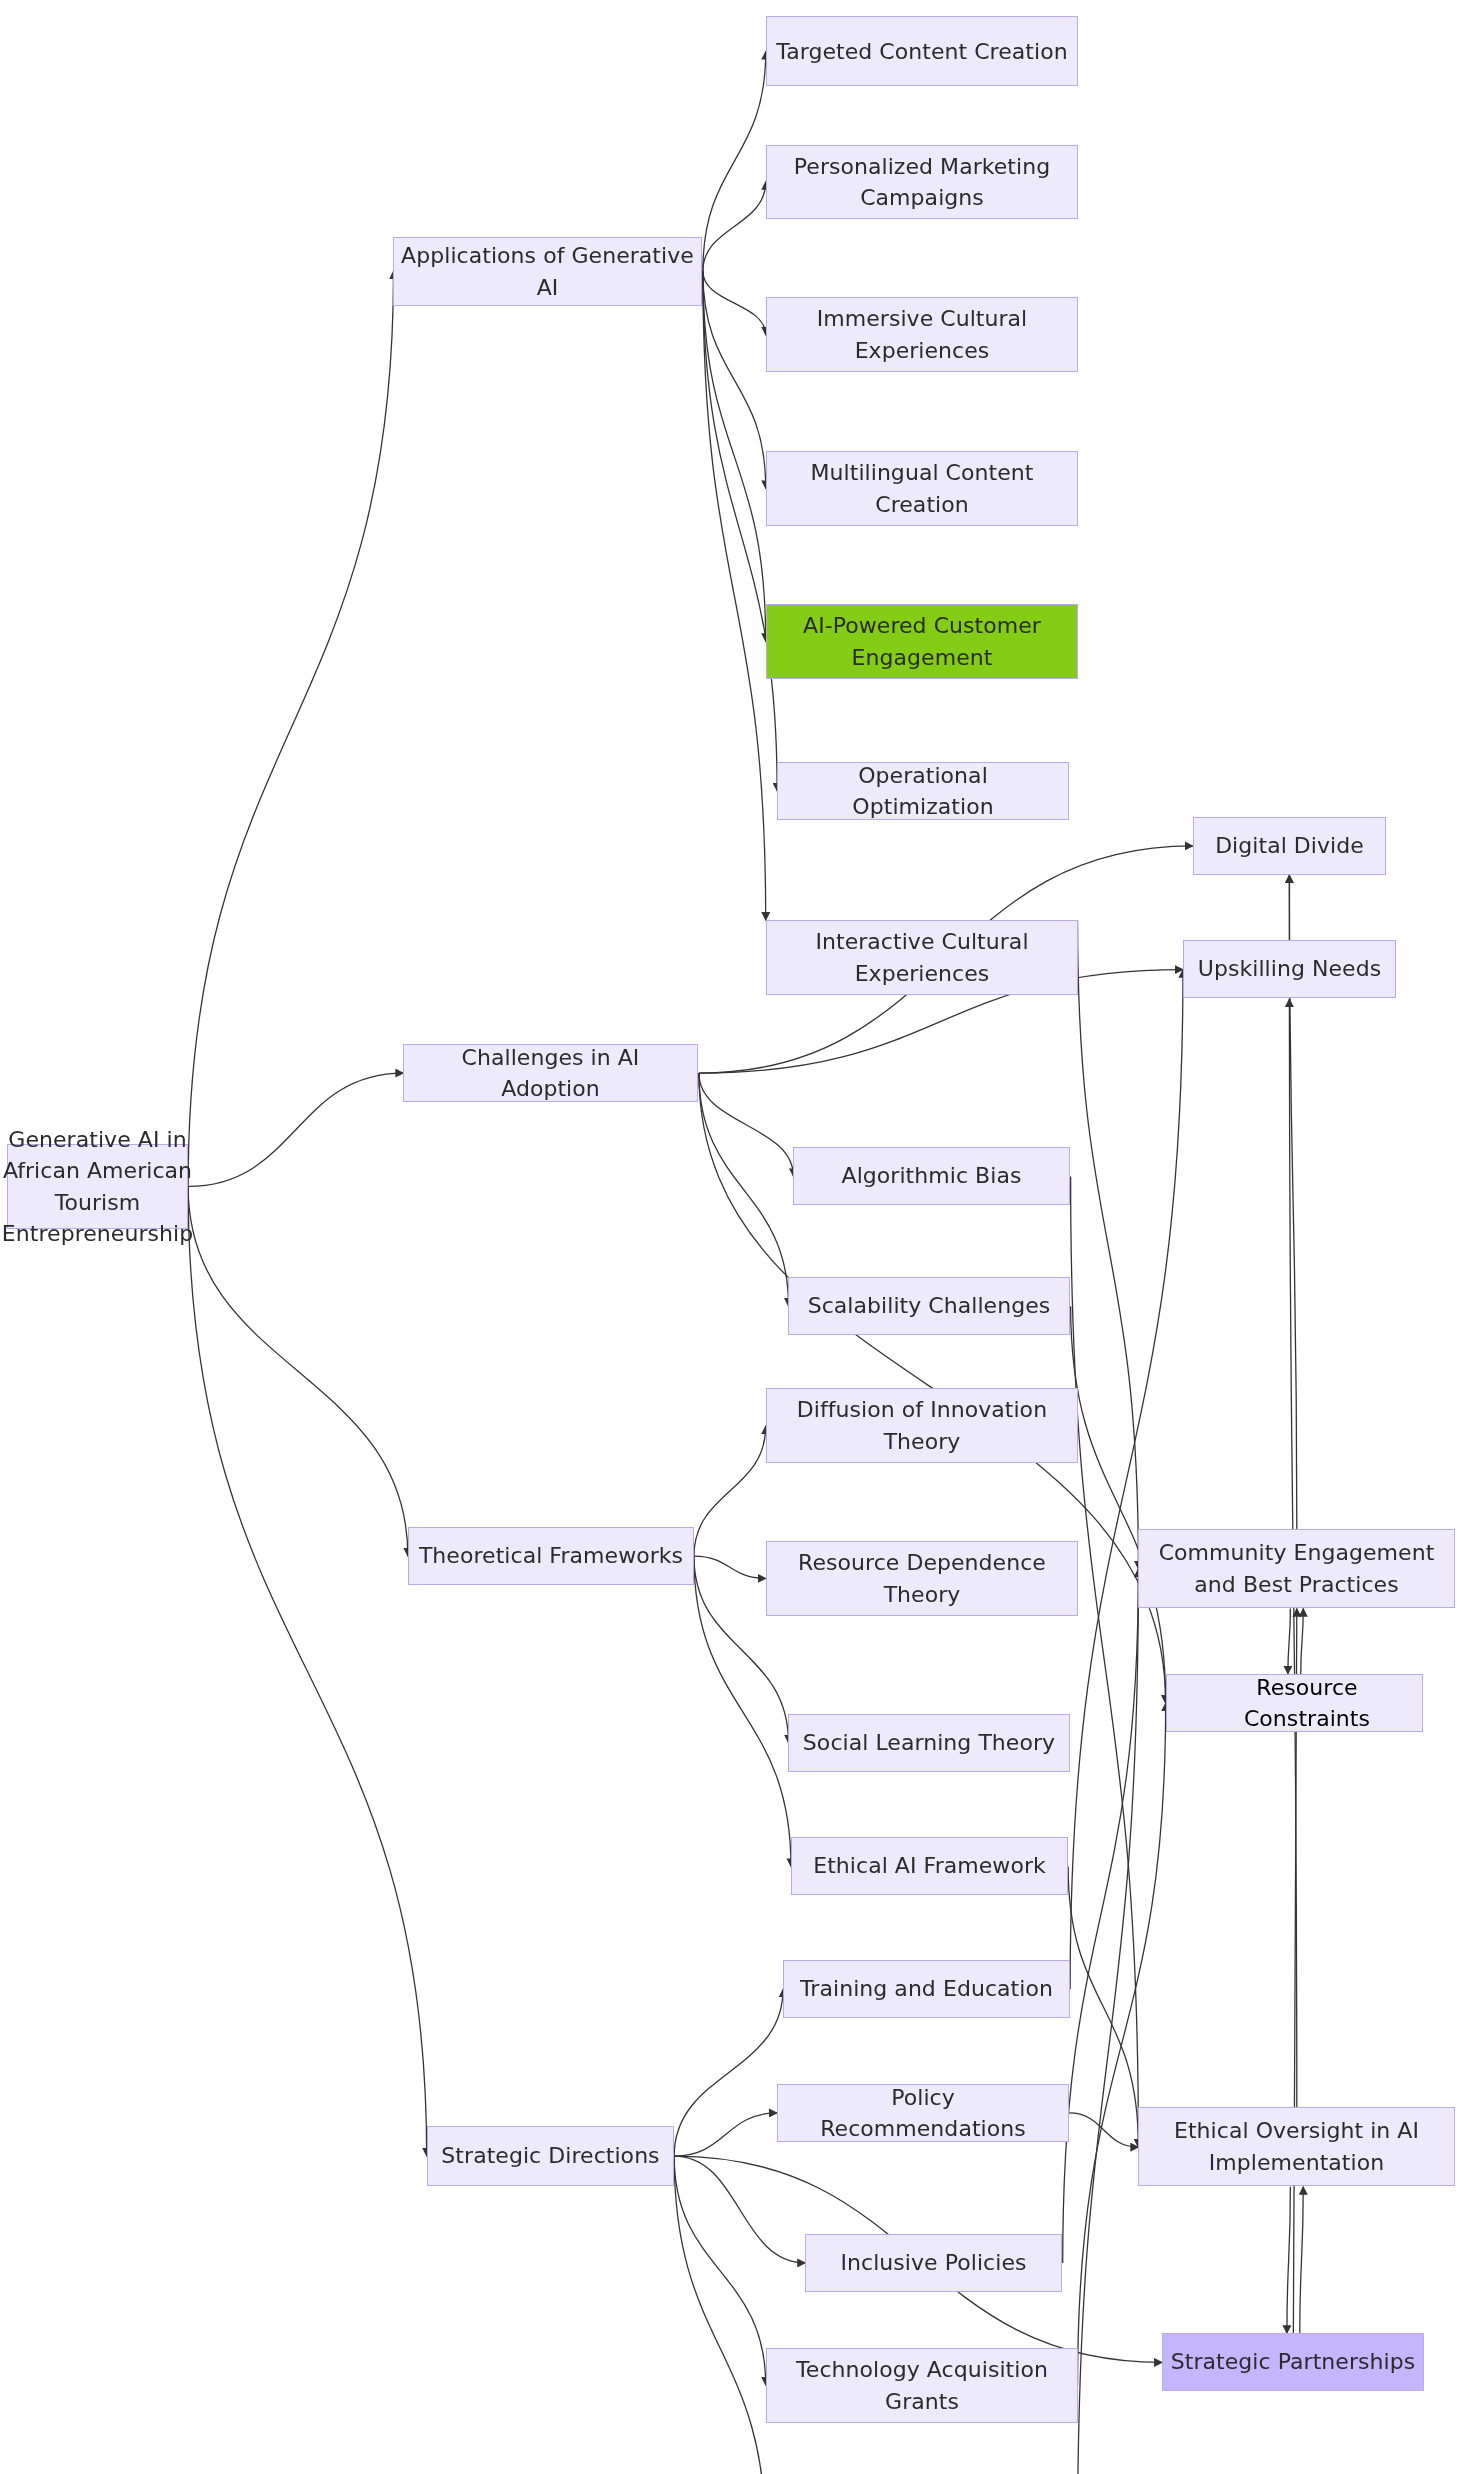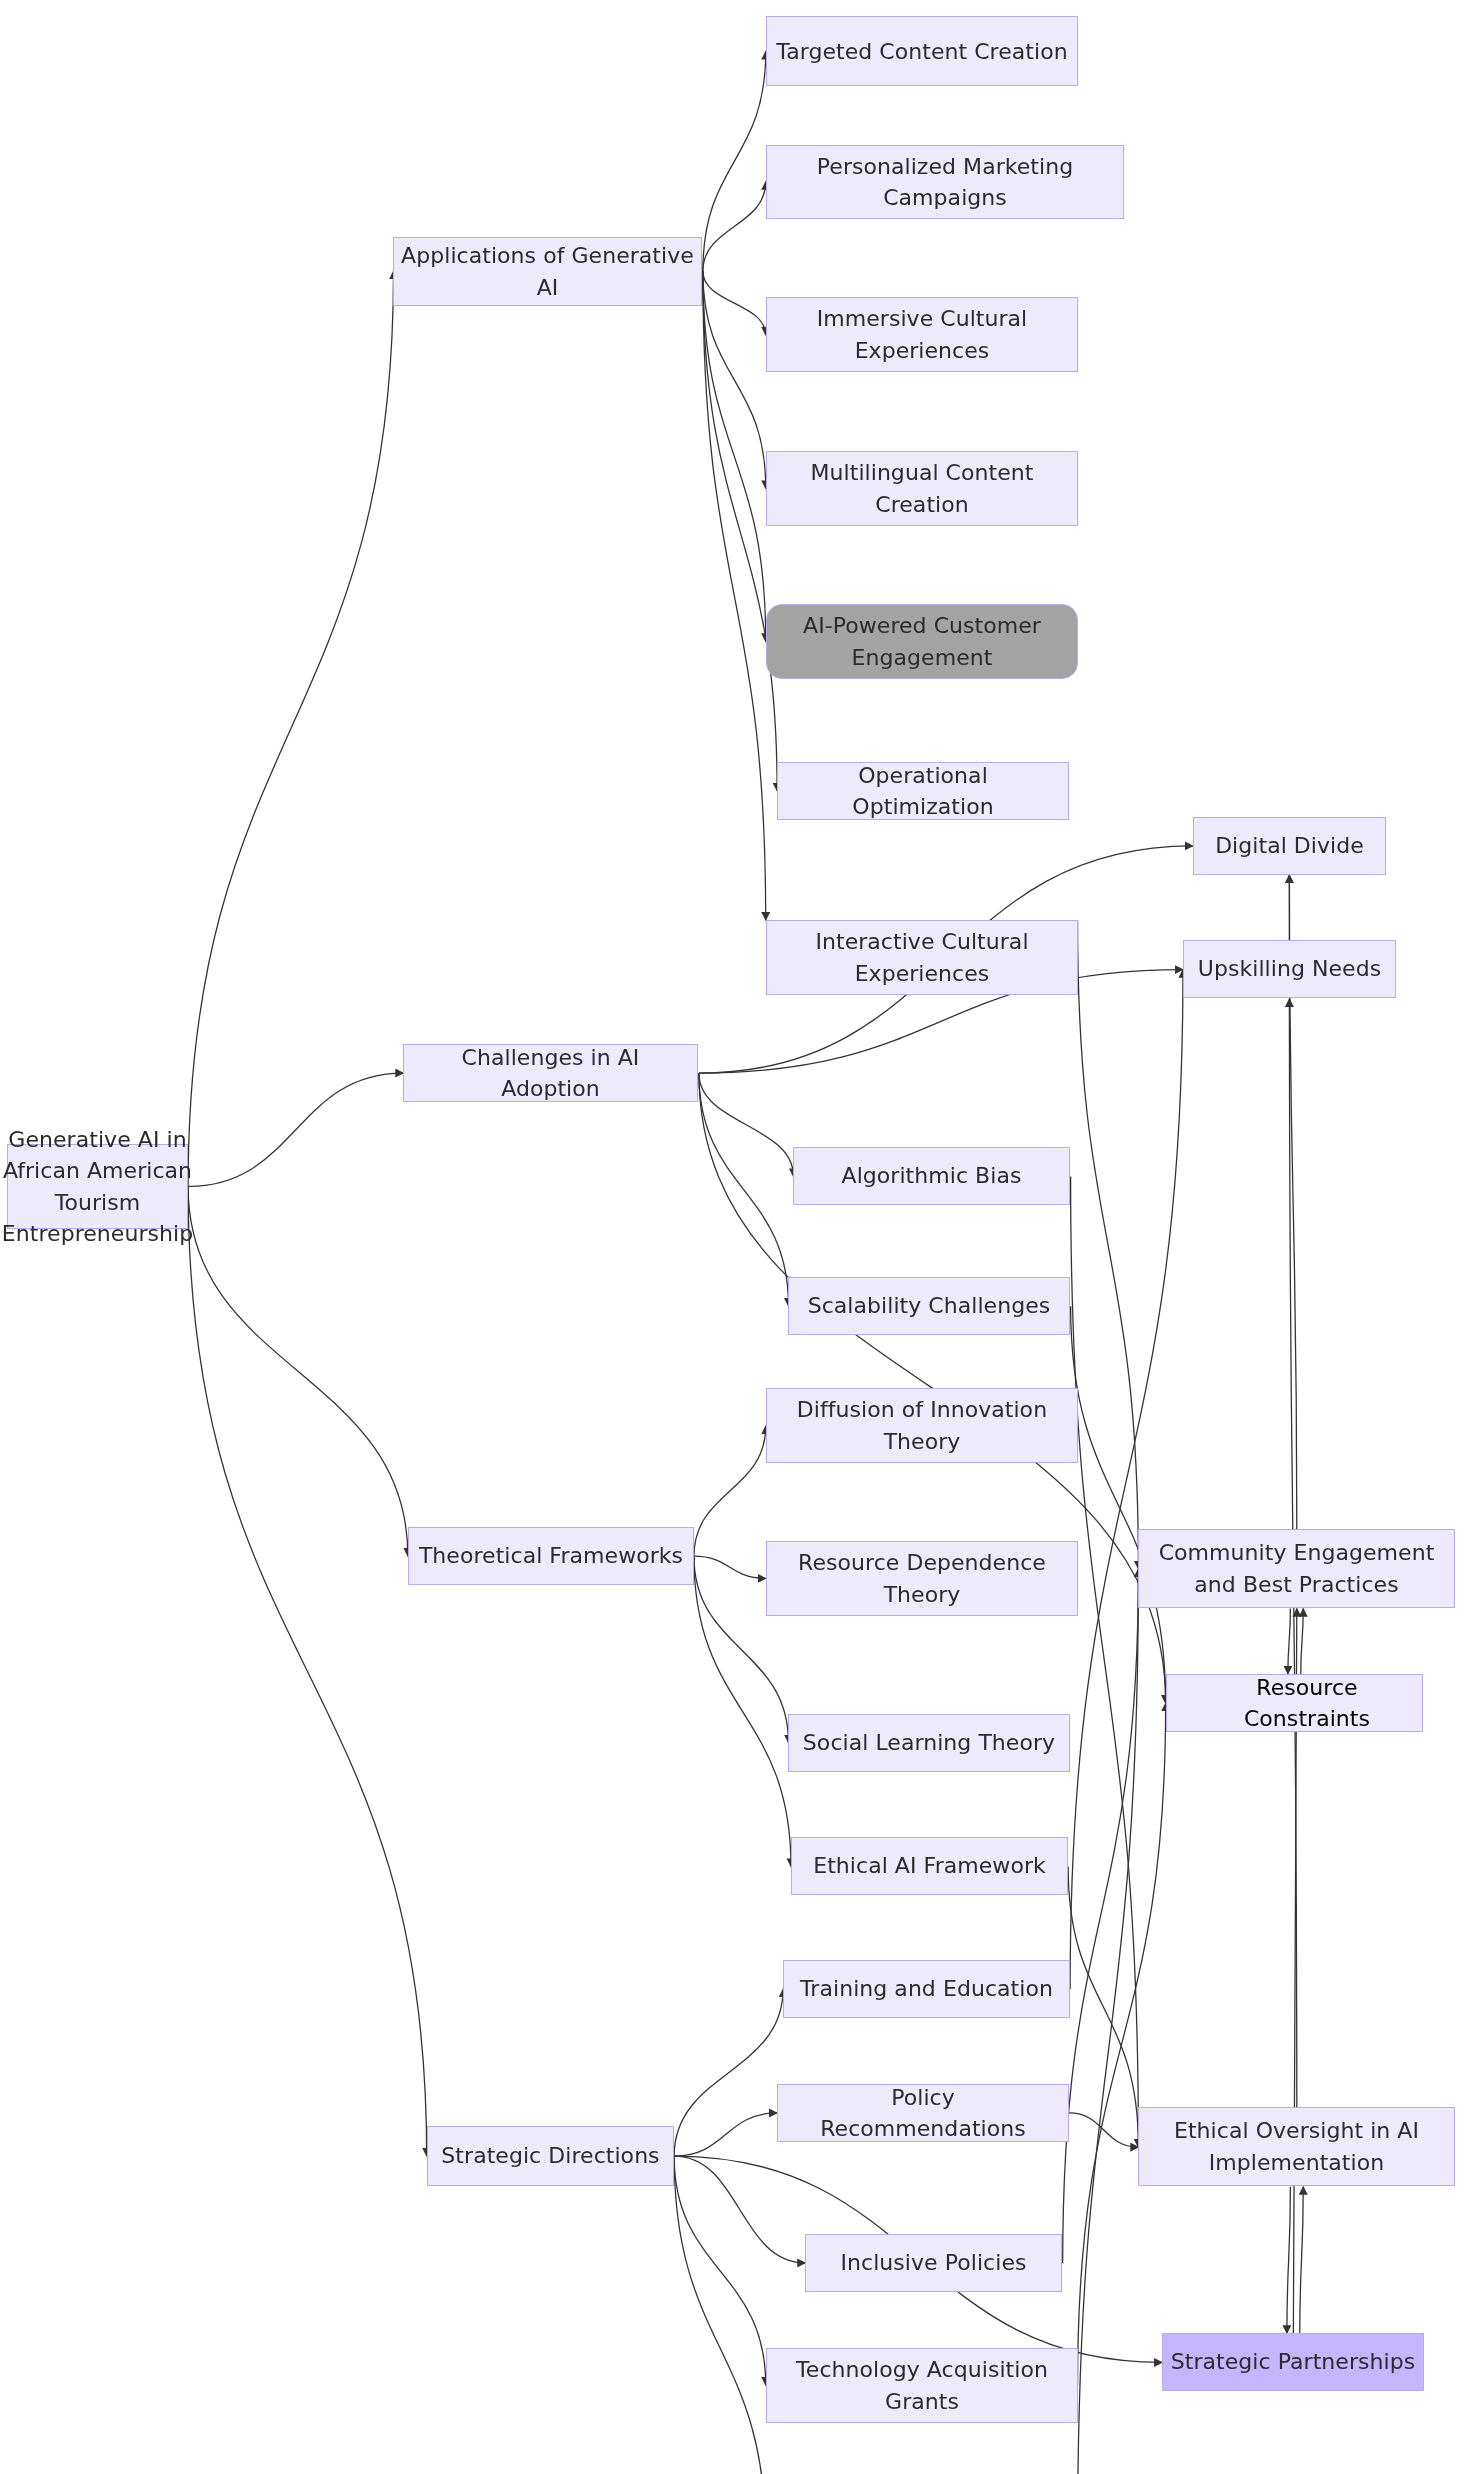--- a/index.html
+++ b/index.html
@@ -102,30 +102,30 @@
       </div>
       <div class="node" style="left: 408px; top: 1527px; width: 286px; height: 58px; background: rgb(236, 234, 251); border-color: rgb(191, 168, 232); color: rgb(43, 43, 43);">
         <span>Theoretical Frameworks</span>
       </div>
       <div class="node" style="left: 427px; top: 2126px; width: 247px; height: 60px; background: rgb(236, 234, 251); border-color: rgb(191, 168, 232); color: rgb(43, 43, 43);">
         <span>Strategic Directions</span>
       </div>
       <div class="node" style="left: 766px; top: 16.3px; width: 312px; height: 70px; background: rgb(236, 234, 251); border-color: rgb(191, 168, 232); color: rgb(43, 43, 43);">
         <span>Targeted Content Creation</span>
       </div>
-      <div class="node" style="left: 766px; top: 145px; width: 358px; height: 74px; background: rgb(236, 234, 251); border-color: rgb(191, 168, 232); color: rgb(43, 43, 43);">
+      <div class="node" style="left: 766px; top: 145px; width: 312px; height: 74px; background: rgb(236, 234, 251); border-color: rgb(191, 168, 232); color: rgb(43, 43, 43);">
         <span>Personalized Marketing Campaigns</span>
       </div>
       <div class="node" style="left: 766px; top: 297px; width: 312px; height: 75px; background: rgb(236, 234, 251); border-color: rgb(191, 168, 232); color: rgb(43, 43, 43);">
         <span>Immersive Cultural Experiences</span>
       </div>
       <div class="node" style="left: 766px; top: 451px; width: 312px; height: 75px; background: rgb(236, 234, 251); border-color: rgb(191, 168, 232); color: rgb(43, 43, 43);">
         <span>Multilingual Content Creation</span>
       </div>
-      <div class="node" style="left: 766px; top: 604px; width: 312px; height: 75px; background: #a3a3a3; border-color: rgb(191, 168, 232); color: rgb(43, 43, 43); border-radius: 16px;">
+      <div class="node" style="left: 766px; top: 604px; width: 312px; height: 75px; background: #84cc16; border-color: rgb(191, 168, 232); color: rgb(43, 43, 43);">
         <span>AI-Powered Customer Engagement</span>
       </div>
       <div class="node" style="left: 777px; top: 762px; width: 292px; height: 58px; background: rgb(236, 234, 251); border-color: rgb(191, 168, 232); color: rgb(43, 43, 43);">
         <span>Operational Optimization</span>
       </div>
       <div class="node" style="left: 766px; top: 920px; width: 312px; height: 75px; background: rgb(236, 234, 251); border-color: rgb(191, 168, 232); color: rgb(43, 43, 43);">
         <span>Interactive Cultural Experiences</span>
       </div>
       <div class="node" style="left: 793px; top: 1147px; width: 277px; height: 58px; background: rgb(236, 234, 251); border-color: rgb(191, 168, 232); color: rgb(43, 43, 43);">
         <span>Algorithmic Bias</span>

